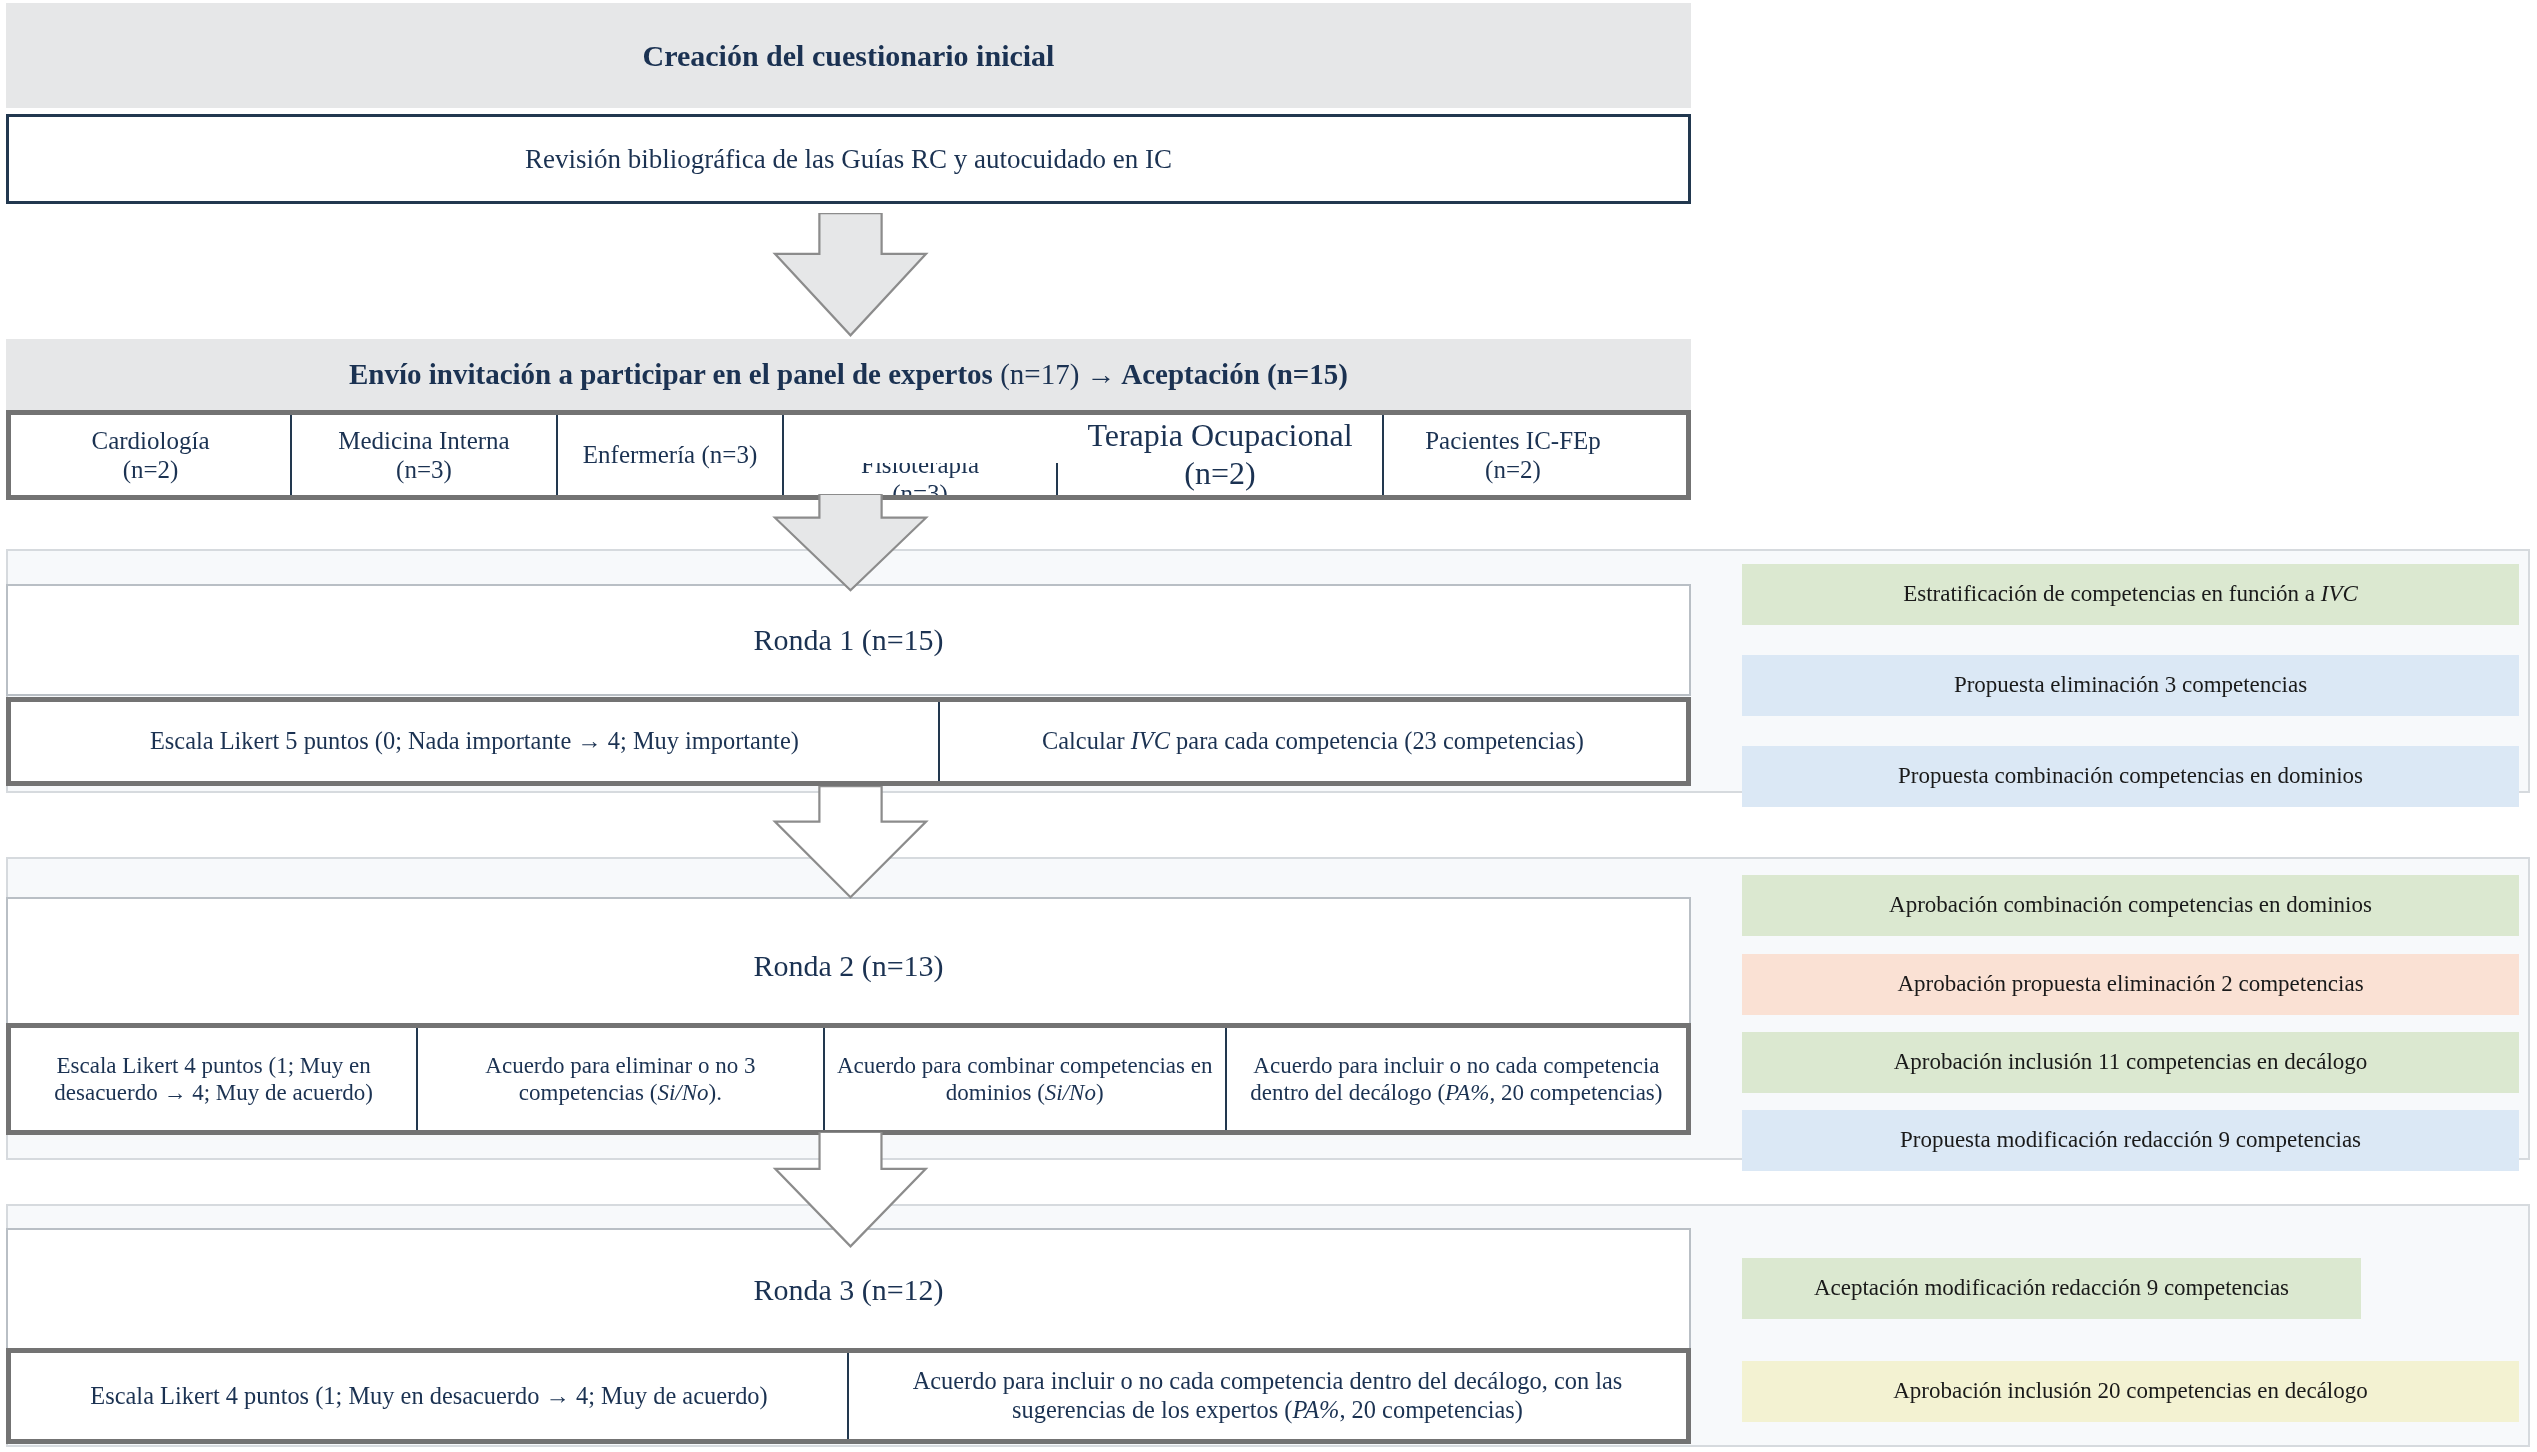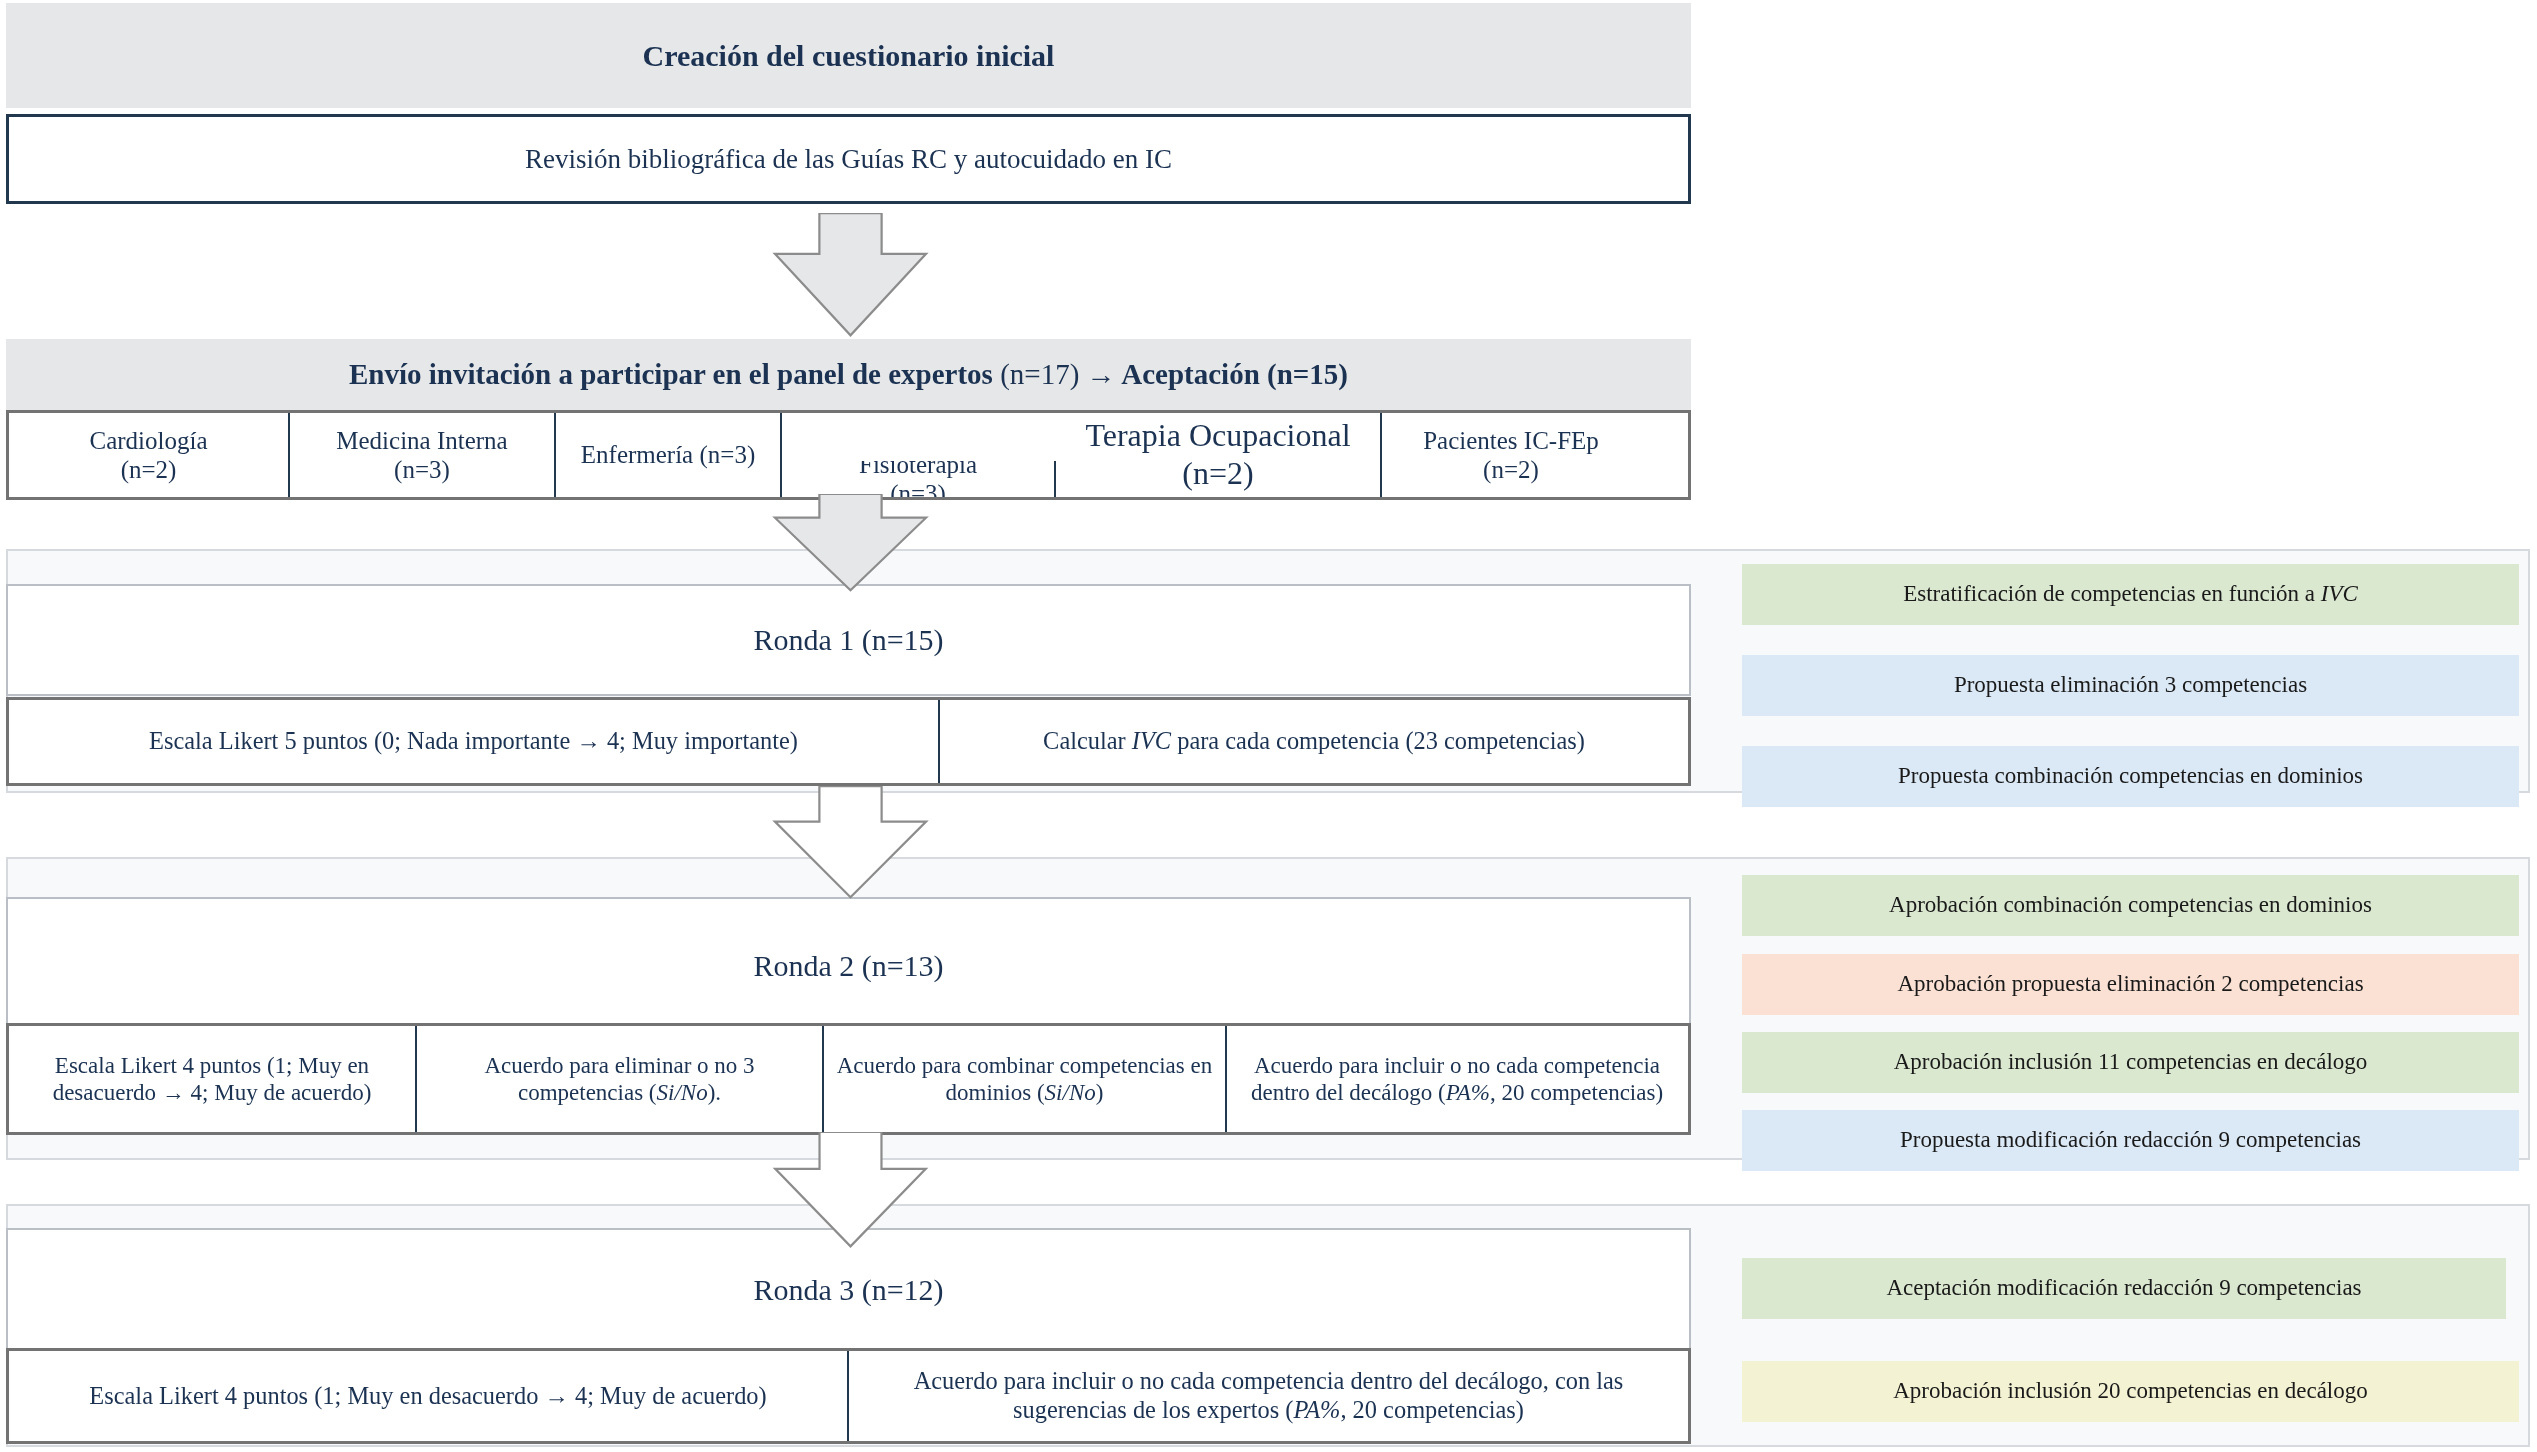--- a/index.html
+++ b/index.html
@@ -60,21 +60,21 @@
     font-size: 30px;
     color: #1b3252;
     text-align: center;
   }
 
   
   .cellrow {
     position: absolute;
     display: flex;
     background: #ffffff;
-    border: 3px solid #737373;
+    border: 5px solid #737373;
   }
   .cell {
     display: flex;
     align-items: center;
     justify-content: center;
     text-align: center;
     color: #1b3252;
     padding: 3px 7.4px;
     line-height: 1.18;
     border-right: 2.2px solid #22384f;
@@ -258,21 +258,21 @@
     <div class="cell" style="width:840px; font-size:24.4px;">
       <span>Escala Likert 4 puntos (1; Muy en desacuerdo → 4; Muy de acuerdo)</span>
     </div>
     <div class="cell" style="width:839px; font-size:24.4px;">
       <span>
         <span>Acuerdo para incluir o no cada competencia dentro del decálogo, con las sugerencias de los expertos (</span><i class="it">PA%</i><span>, 20 competencias)</span>
       </span>
     </div>
   </div>
 
-  <div class="badge b-green" style="left:1742px; top:1258px; width:764px; height:61px;">
+  <div class="badge b-green" style="left:1742px; top:1258px; width:619px; height:61px;">
     <span>Aceptación modificación redacción 9 competencias</span>
   </div>
   <div class="badge b-cream" style="left:1742px; top:1361px; width:777px; height:61px;">
     <span>Aprobación inclusión 20 competencias en decálogo</span>
   </div>
 
 </div>
 
 
 </body></html>

